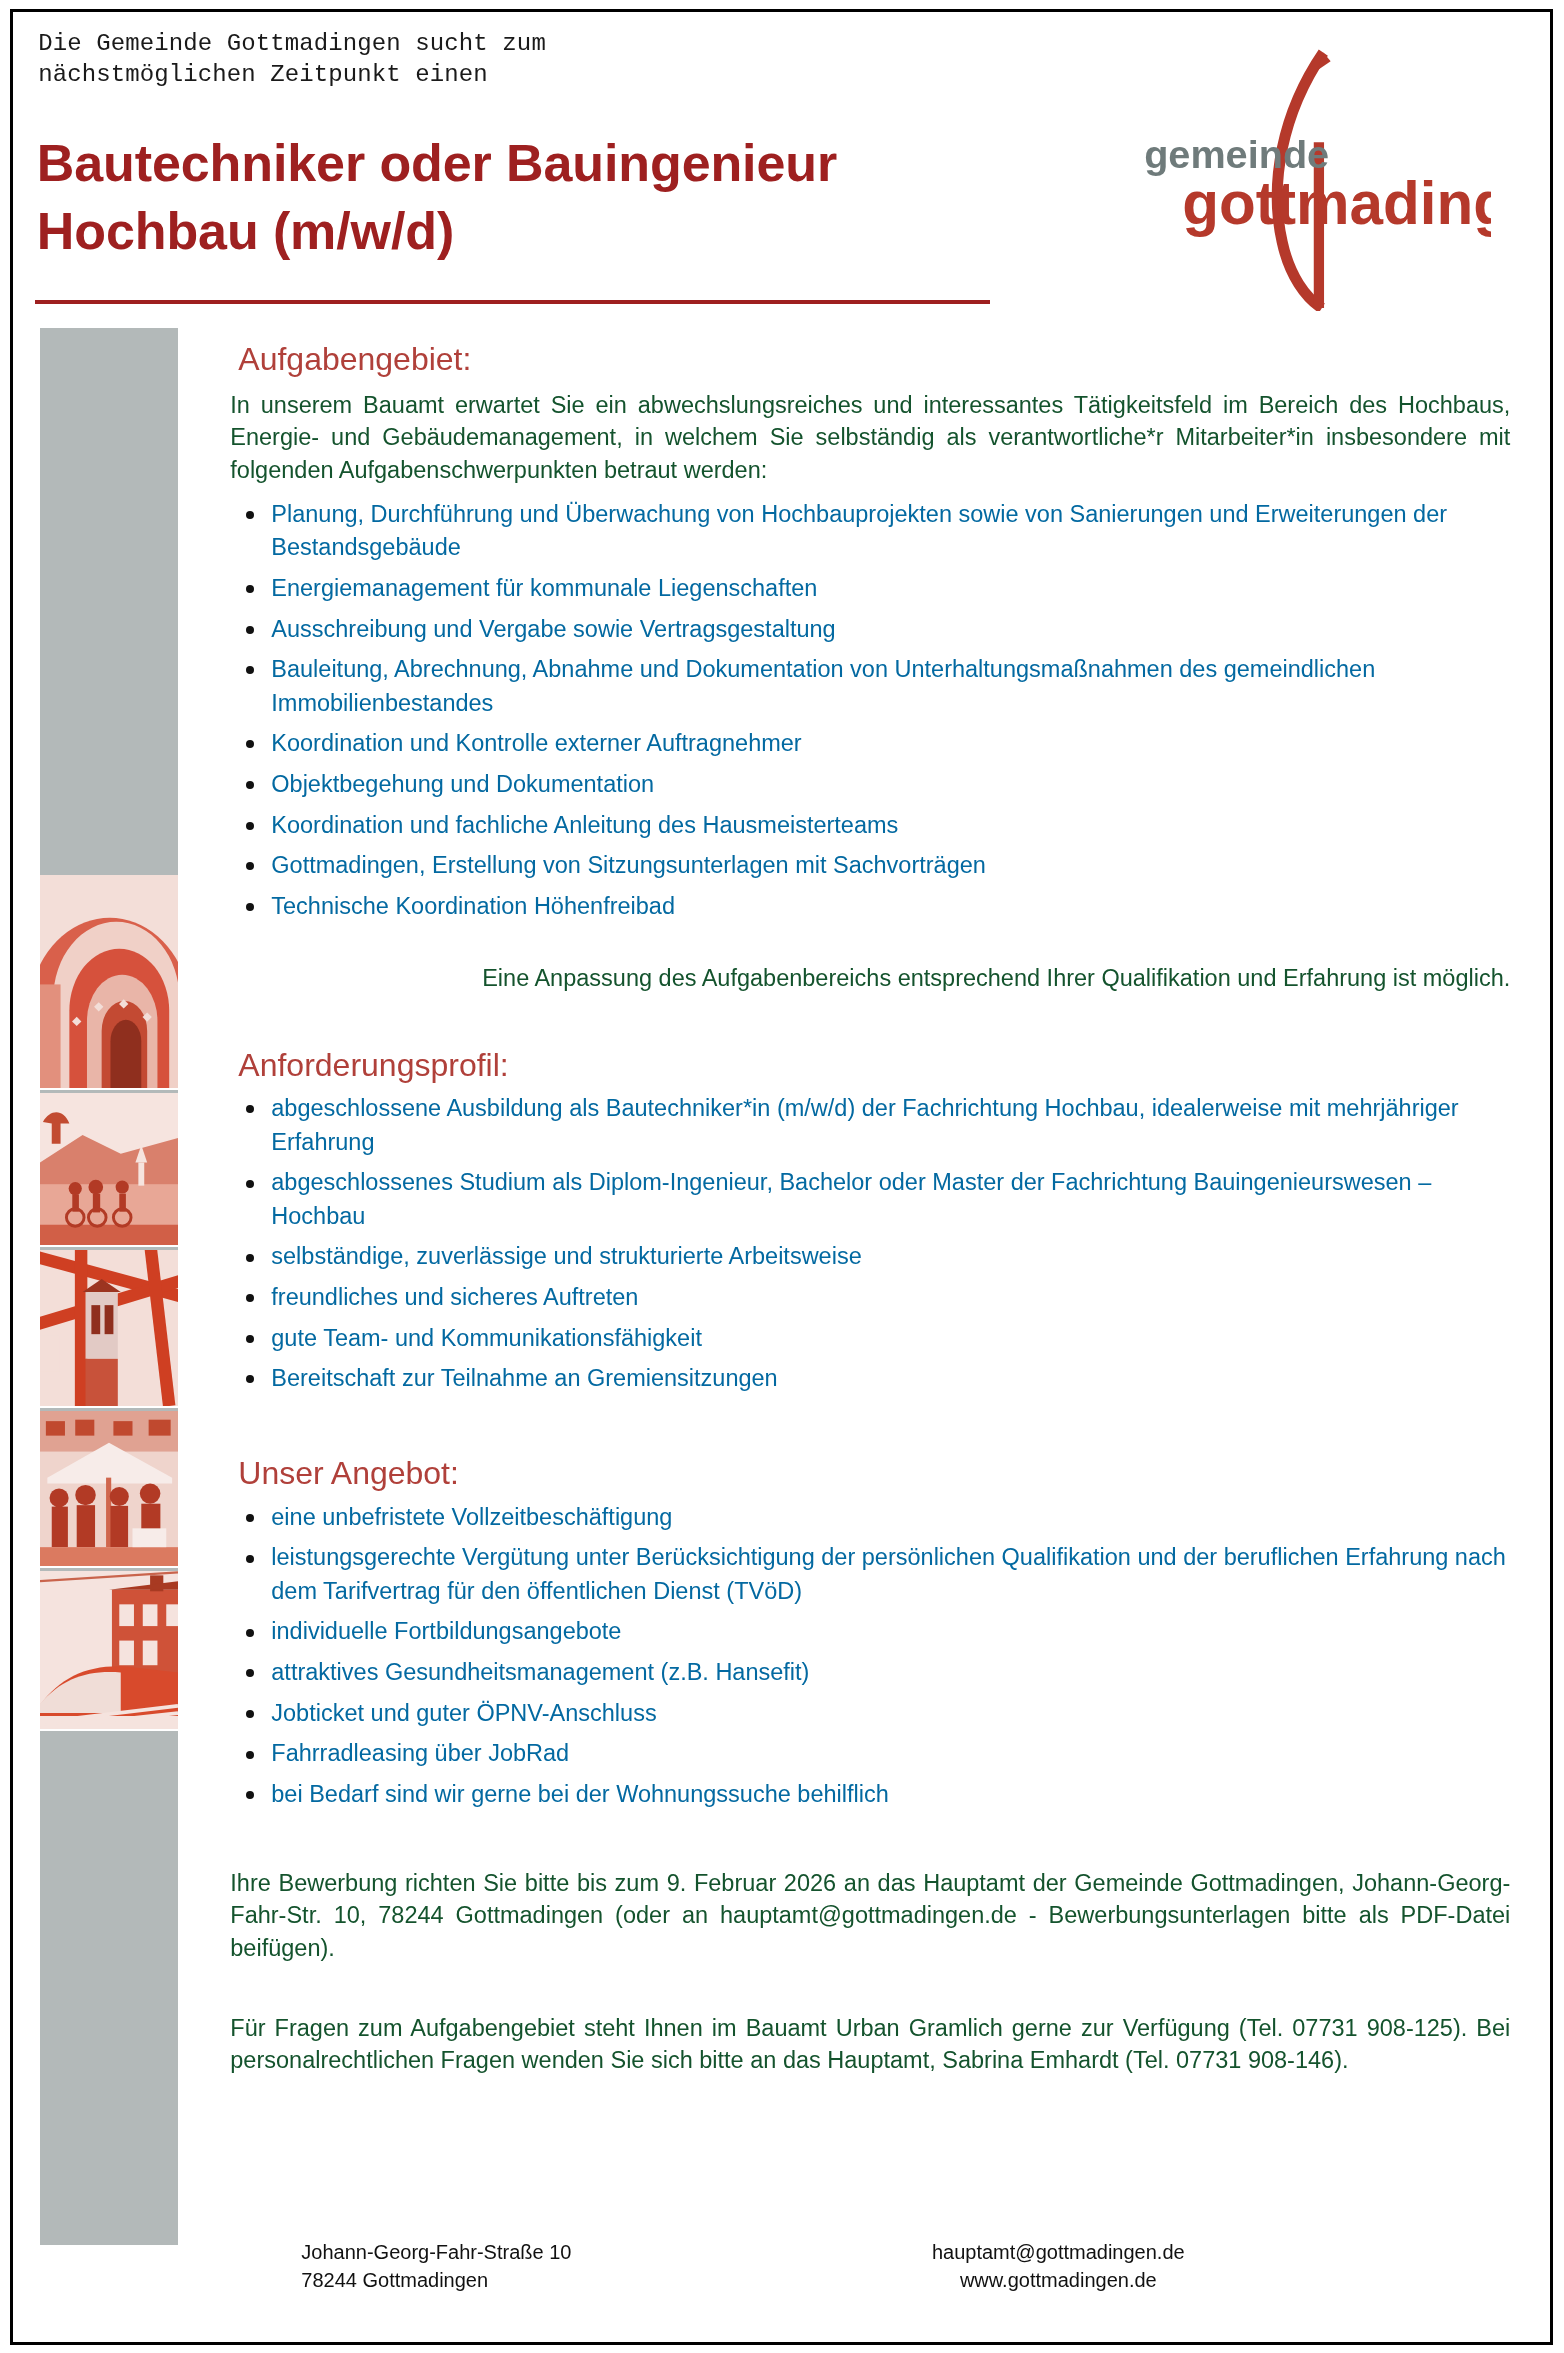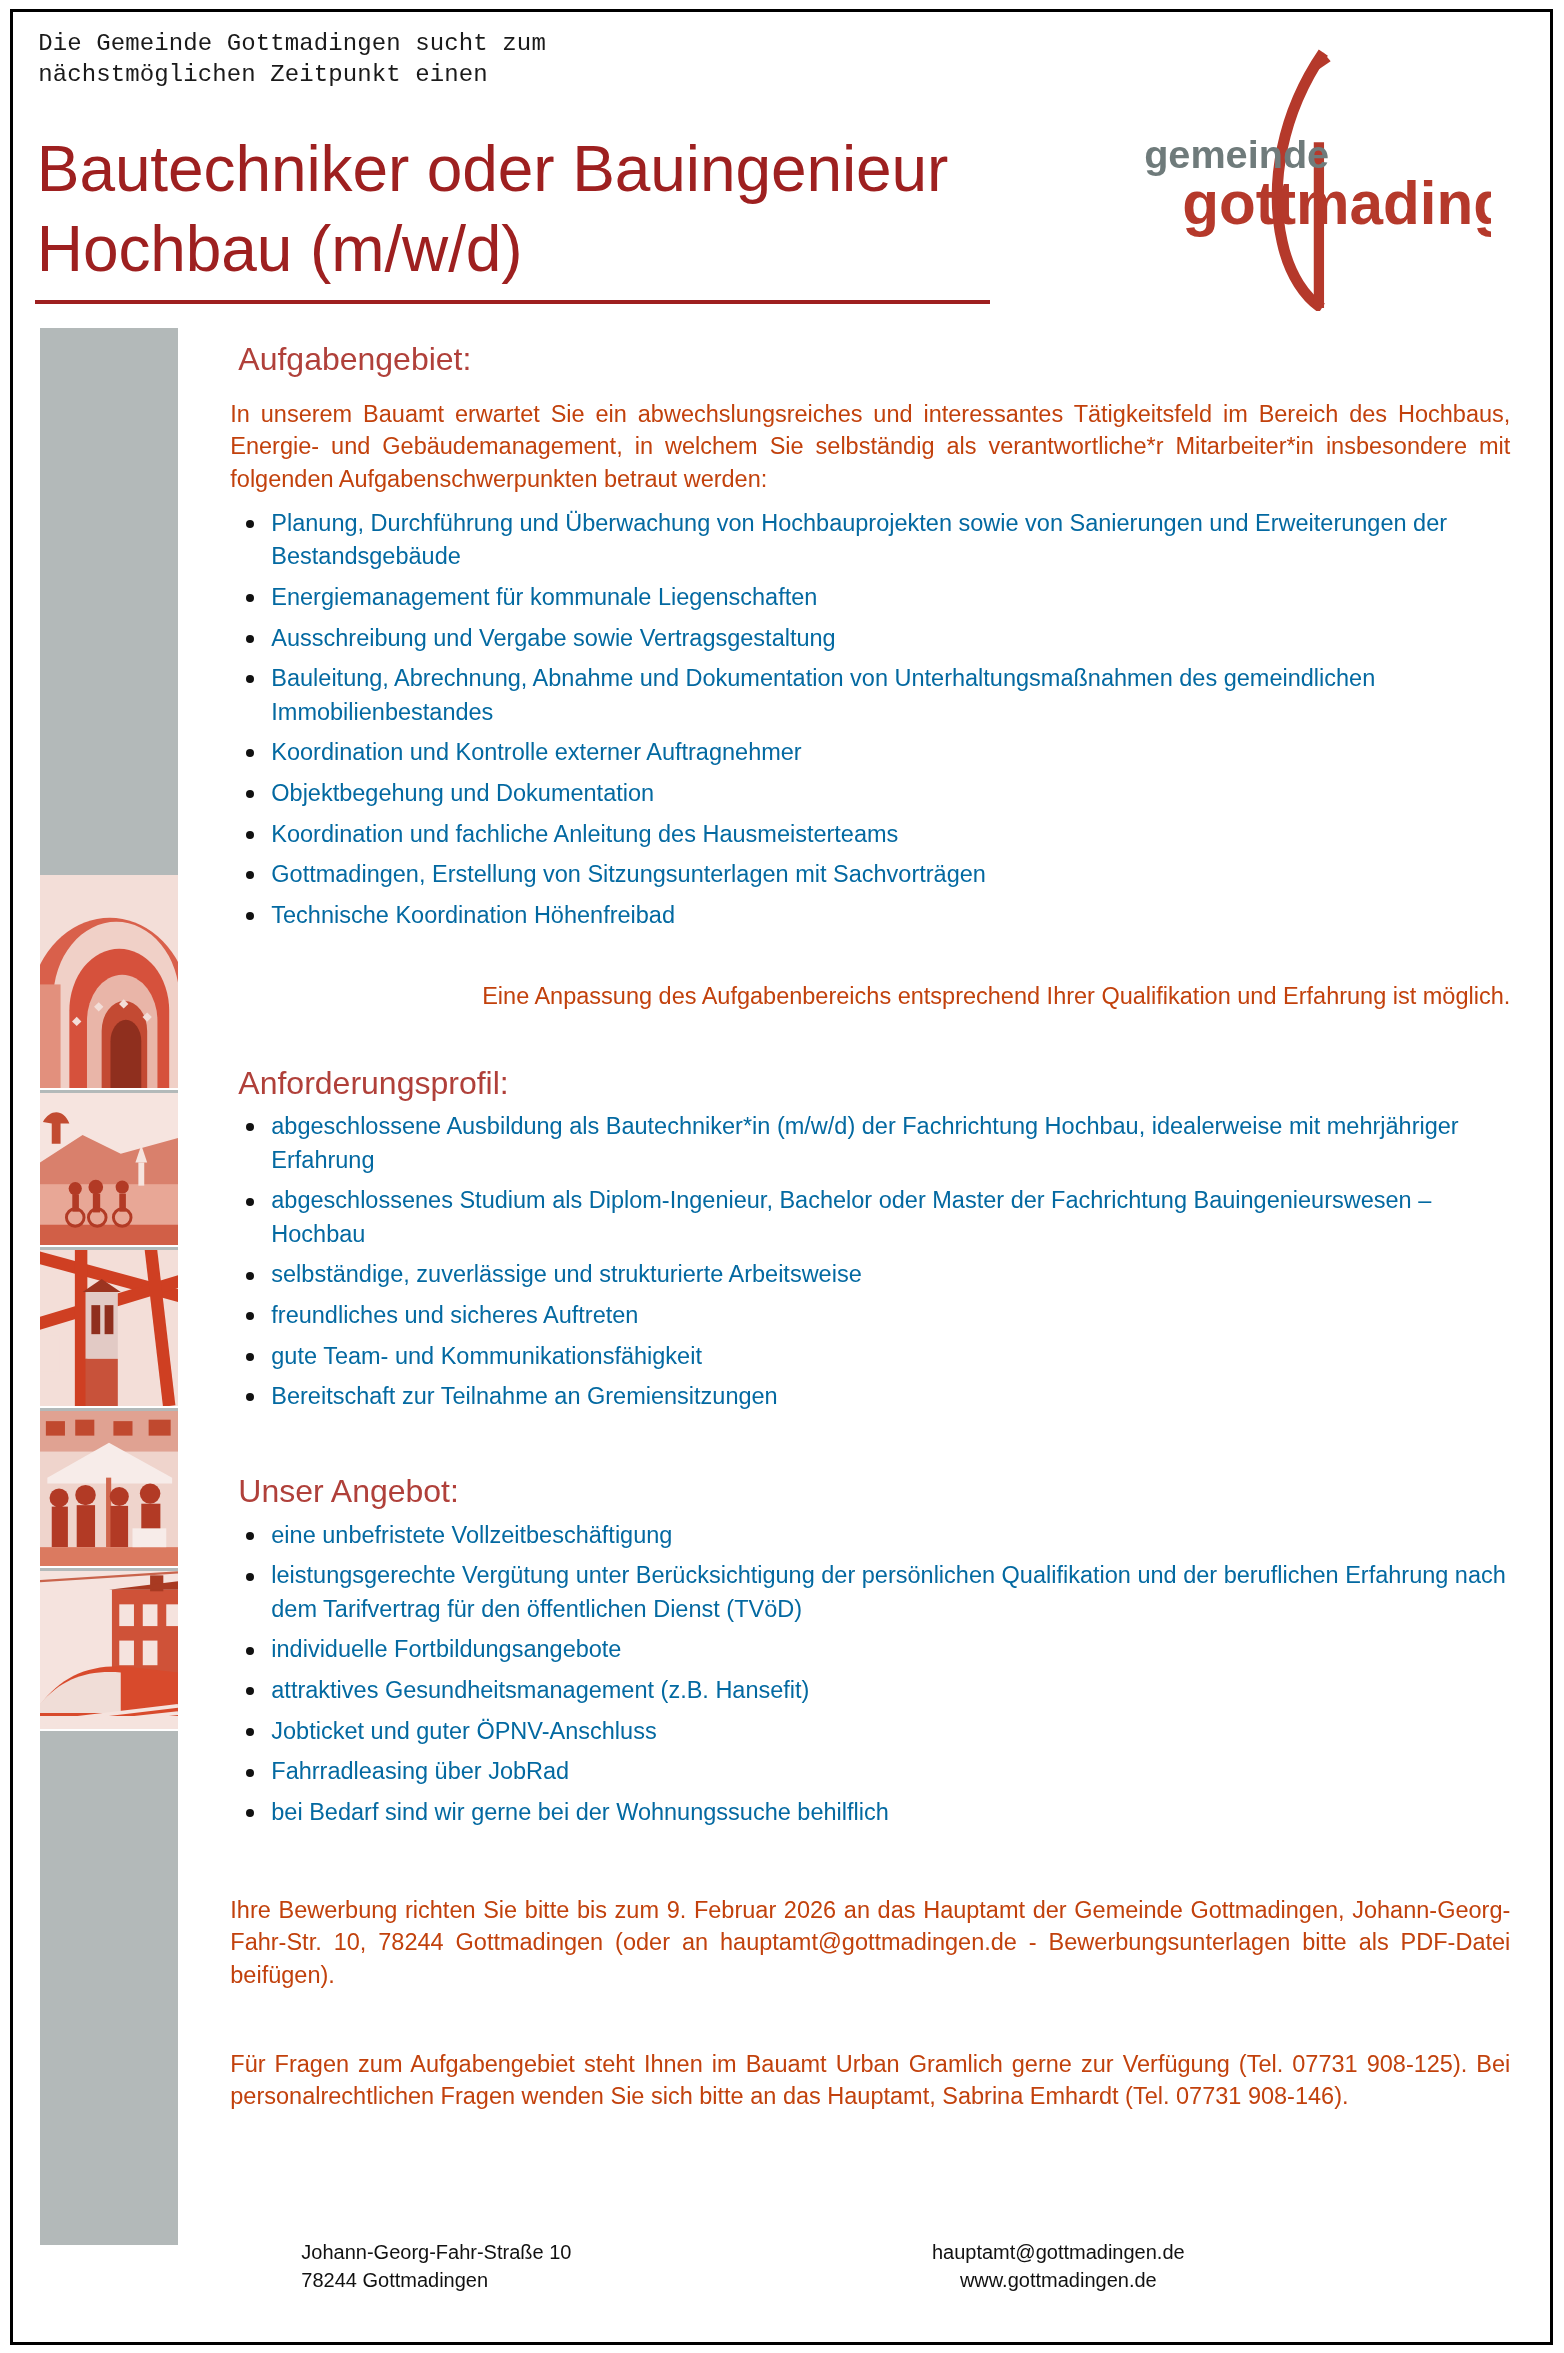--- a/index.html
+++ b/index.html
@@ -42,24 +42,24 @@
     font-size: 24px;
     line-height: 1.30;
     color: #1a1a1a;
     letter-spacing: 0.1px;
     font-family: Liberation Mono, monospace;
   }
   .job-title {
     position: absolute;
     left: 23.5px; top: 125px;
     width: 1043px;
-    font-size: 64px;
+    font-size: 52px;
     line-height: 1.00;
     color: #9e2020;
-    font-weight: 400;
+    font-weight: 700;
     letter-spacing: -0.1px;
   }
   .job-title .tl2 { display:block; margin-top: 16px; }
   .title-rule {
     position: absolute;
     left: 22px; top: 288px;
     width: 955px; height: 4.4px;
     background: #9e2020;
   }
 
@@ -100,22 +100,22 @@
     margin: 8px;
     font-size: 32px;
     font-weight: 400;
     color: #b0403a;
     line-height: 1.0;
     letter-spacing: 0px;
   }
   .para {
     font-size: 23.5px;
     line-height: 1.38;
-    color: #c2410c;
-    margin: 23px 0 0 0;
+    color: #14532d;
+    margin: 14px 0 0 0;
     text-align: justify;
     text-justify: inter-word;
     hyphens: manual;
   }
   .para.nojust { text-align: right; }
 
   ul.bullets {
     list-style: none;
     margin: 11.8px 0 0 0;
     padding: 0;

